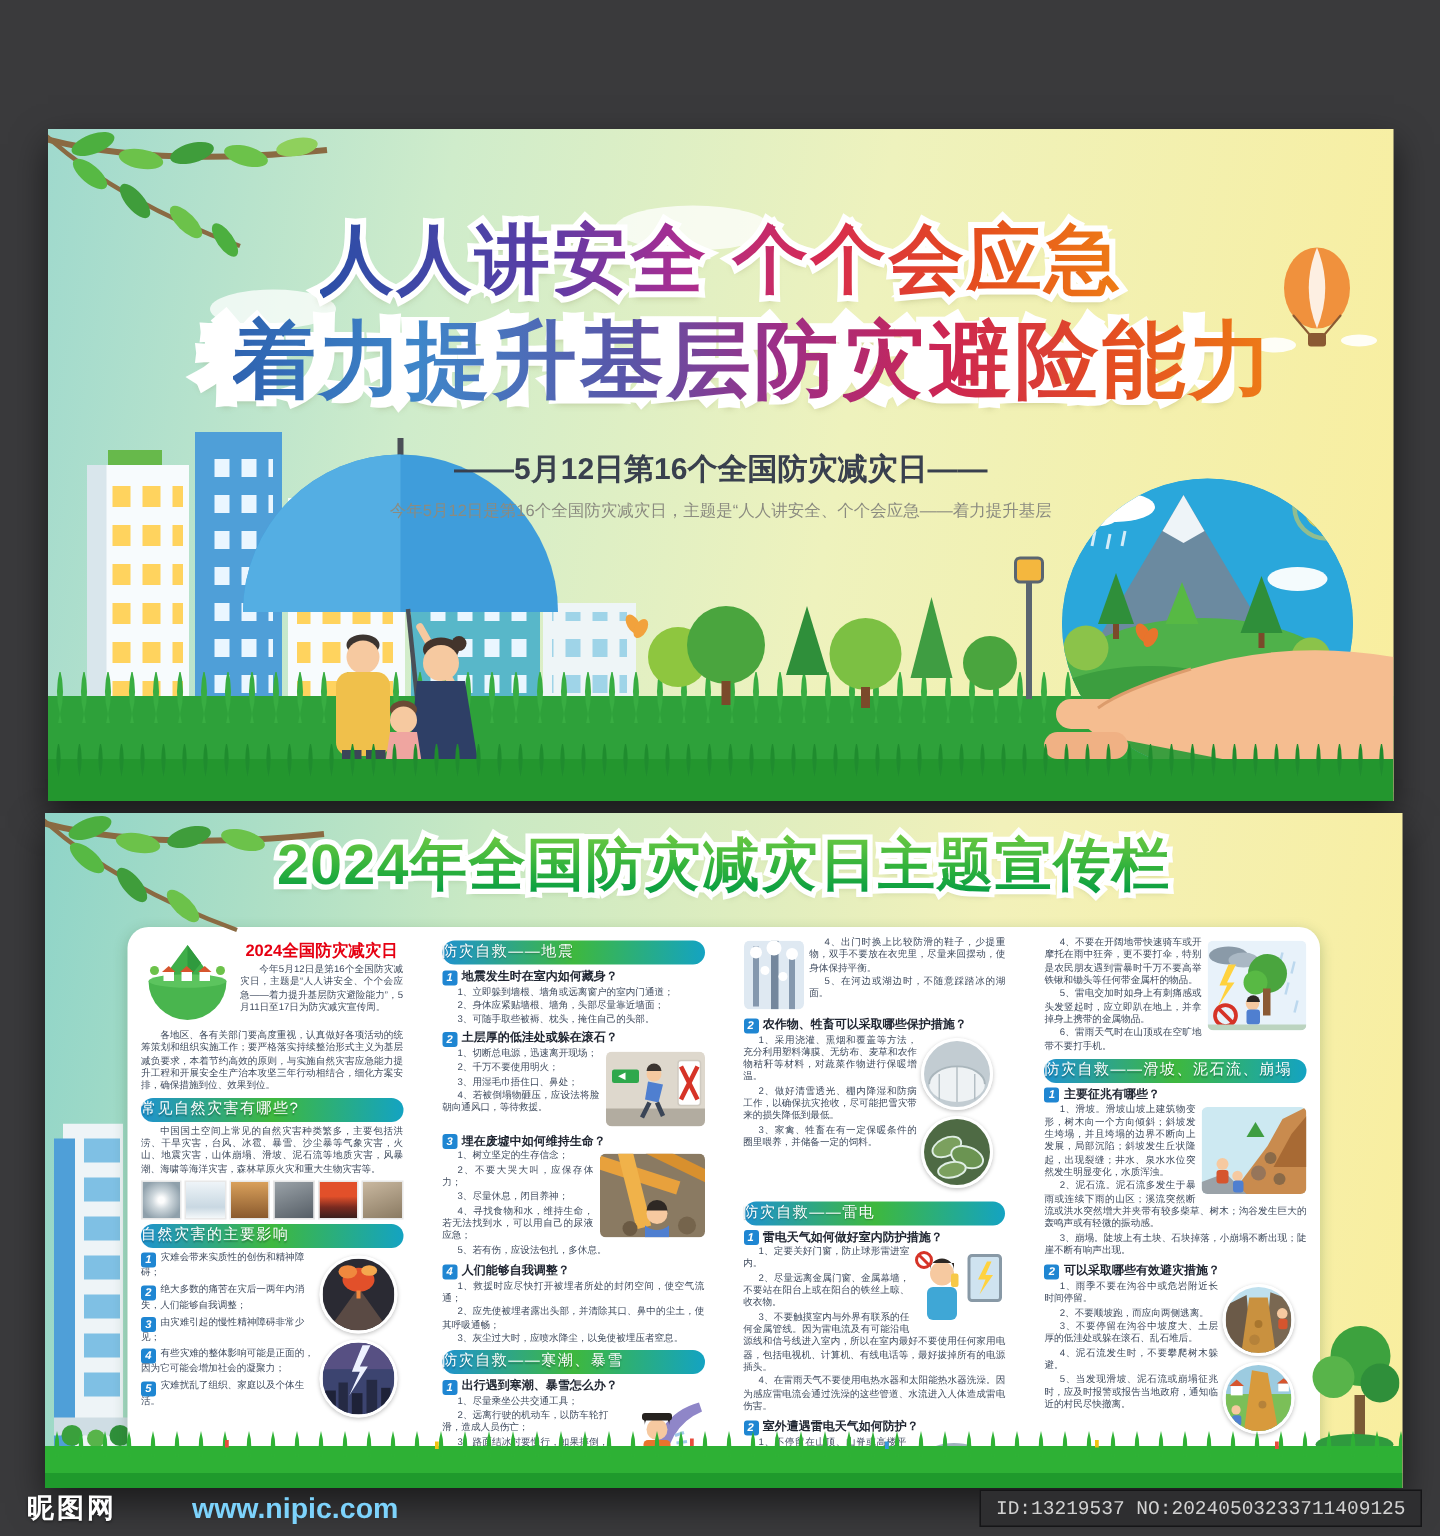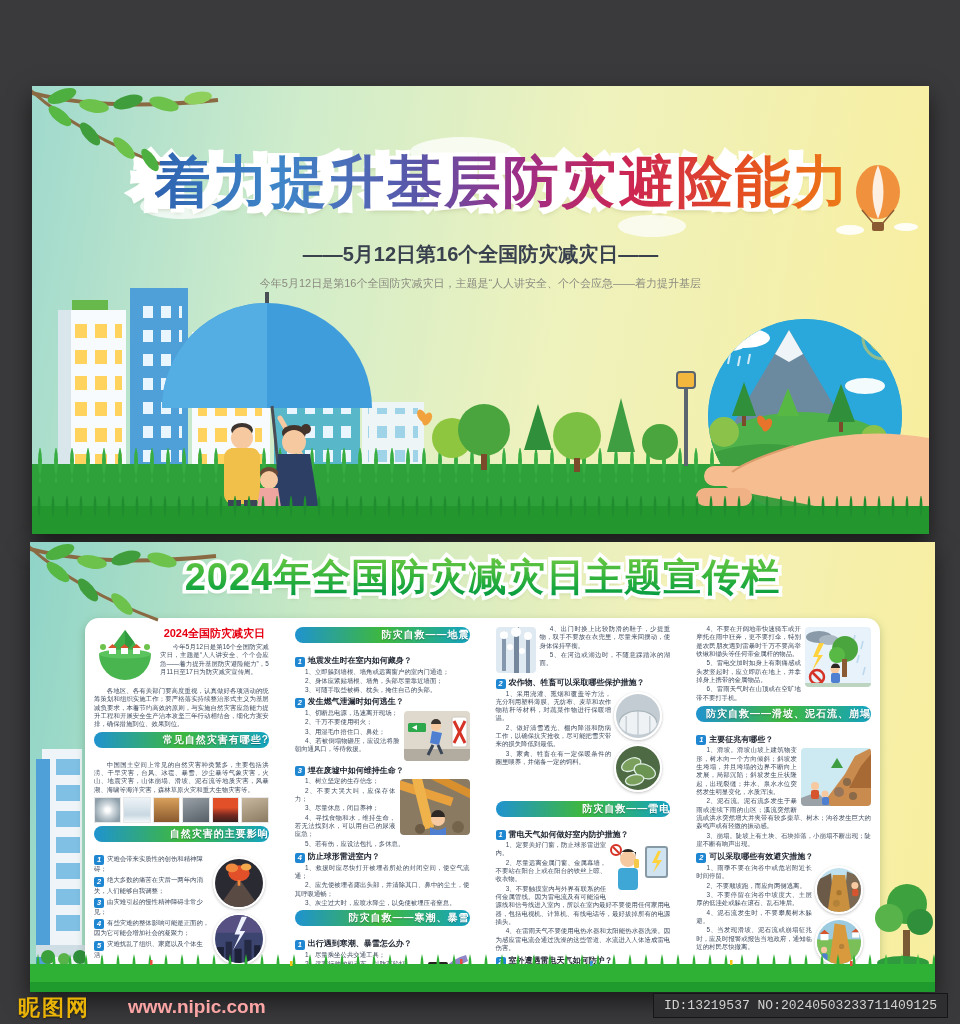--- a/index.html
+++ b/index.html
@@ -46,22 +46,22 @@
                text-shadow:0 3px 4px rgba(90,120,60,.35); }
   .b-grad { position:relative; background:linear-gradient(180deg,#6cc943 0%,#2eb13c 55%,#009a44 100%);
             -webkit-background-clip:text; background-clip:text; color:transparent; }
 
   
   .panel { position:absolute; z-index:2; left:55px; top:76px; width:795px; height:440px; background:#fff;
            border-radius:14px; box-shadow:0 3px 9px rgba(40,90,40,.28); padding:6px 8px; display:flex; gap:24px; }
   .colm { flex:1 1 0; min-width:0; overflow:hidden; padding:0 1px; }
 
   .banner { height:16px; border-radius:8px; background:linear-gradient(90deg,#1f93cf 0%,#3eb83e 50%,#14a3c2 100%);
-            color:#fff; font-size:10px; font-weight:bold; text-align:right; line-height:16px; letter-spacing:1px;
-            margin:3px 0 13px; text-shadow:0 1px 1px rgba(0,0,0,.3); }
+            color:#fff; font-size:10px; font-weight:normal; text-align:left; line-height:16px; letter-spacing:1px;
+            margin:3px 0 3px; text-shadow:0 1px 1px rgba(0,0,0,.3); }
   .qa::after, .cont::after, .intro-head::after, .eff-wrap::after { content:""; display:block; clear:both; }
   .q-head { margin:3px 0 1px; display:flex; align-items:flex-start; gap:3px; }
   .q-num { flex:0 0 auto; width:10px; height:10px; background:#1f86d2; color:#fff; font-size:7.5px; font-weight:bold;
            font-style:italic; text-align:center; line-height:10px; border-radius:2px; margin-top:0.5px; }
   .q-text { font-size:8px; font-weight:bold; color:#1e2430; line-height:1.3; }
   .ans { font-size:6.4px; color:#3f4b5e; line-height:1.3; margin:1px 0; text-align:justify; text-indent:1.6em; }
   .indent2 { text-indent:2em; }
   .intro-title { font-size:11px; font-weight:bold; color:#e60012; text-align:center; margin:2px 0 2px; }
   .bowl { float:left; width:62px; height:58px; margin:1px 4px 1px 0; }
   .bowl svg { width:100%; height:100%; display:block; }
@@ -87,23 +87,23 @@
   .thumb.left { float:left; margin:2px 4px 2px 0; }
   .thumb svg { display:block; }
 
   
   .grass { position:absolute; z-index:4; left:0; right:0; bottom:0; height:38px; }
   .side-building { position:absolute; z-index:1; left:6px; bottom:28px; width:52px; height:215px; }
   .side-tree { position:absolute; z-index:3; right:2px; bottom:22px; width:60px; height:92px; }
 
   
   .footer { position:absolute; left:0; right:0; bottom:0; height:34px; z-index:6; }
-  .site-logo { position:absolute; left:18px; top:3px; color:#eab308; font-size:22px; font-weight:bold; letter-spacing:2px;
+  .site-logo { position:absolute; left:18px; top:3px; color:#ffffff; font-size:18px; font-weight:bold; letter-spacing:2px;
                text-shadow:0 1px 2px rgba(0,0,0,.6); }
-  .site-url { position:absolute; left:128px; top:6px; color:#fca5a5; font-size:19px; font-weight:bold; }
+  .site-url { position:absolute; left:128px; top:6px; color:#7dd3fc; font-size:19px; font-weight:bold; }
   .id-box { position:absolute; right:12px; top:3px; background:#2e2e30; border:1px solid #151517; color:#d2d2d2;
             font-size:13px; padding:4px 10px; font-family:"Liberation Mono", monospace; }
 </style>
 </head>
 <body>
 
 <div class="stage">
 
 
   <div class="board top-board">
@@ -264,20 +264,24 @@
       <ellipse cx="96" cy="16" rx="15" ry="6.5" fill="#3f9d3b" transform="rotate(-15 96 16)"></ellipse>
       <ellipse cx="132" cy="18" rx="15" ry="6.5" fill="#6cc24a" transform="rotate(15 132 18)"></ellipse>
       <ellipse cx="166" cy="12" rx="14" ry="6" fill="#8fd05c" transform="rotate(-10 166 12)"></ellipse>
       <ellipse cx="28" cy="30" rx="14" ry="6" fill="#57b944" transform="rotate(40 28 30)"></ellipse>
       <ellipse cx="58" cy="48" rx="14" ry="6" fill="#3f9d3b" transform="rotate(50 58 48)"></ellipse>
       <ellipse cx="92" cy="62" rx="14" ry="6" fill="#6cc24a" transform="rotate(45 92 62)"></ellipse>
       <ellipse cx="118" cy="74" rx="13" ry="5.5" fill="#4caf3f" transform="rotate(55 118 74)"></ellipse>
     </svg>
 
     <div class="titles">
+      <span class="t-line t1">
+        <span class="t-outline">人人讲安全 个个会应急</span>
+        <span class="t-grad">人人讲安全 个个会应急</span>
+      </span>
       <span class="t-line t2">
         <span class="t-outline">着力提升基层防灾避险能力</span>
         <span class="t-grad">着力提升基层防灾避险能力</span>
       </span>
       <div class="subtitle">——5月12日第16个全国防灾减灾日——</div>
       <div class="poster-intro">
         <div>今年5月12日是第16个全国防灾减灾日，主题是“人人讲安全、个个会应急——着力提升基层</div>
       </div>
     </div>
   </div>
@@ -413,21 +417,21 @@
           <div class="a-wrap">
               <p class="ans">1、立即躲到墙根、墙角或远离窗户的室内门通道；</p>
               <p class="ans">2、身体应紧贴墙根、墙角，头部尽量靠近墙面；</p>
               <p class="ans">3、可随手取些被褥、枕头，掩住自己的头部。</p>
             </div>
         </div>
 
         <div class="qa">
           <div class="q-head">
               <span class="q-num">2</span>
-              <span class="q-text">发生燃气泄漏时如何逃生？</span>
+              <span class="q-text">土层厚的低洼处或躲在滚石？</span>
             </div>
           <div class="a-wrap">
             <div class="thumb">
               <svg width="66" height="50" viewBox="0 0 66 50" aria-hidden="true">
                 <rect width="66" height="50" fill="#ded8cd"></rect>
                   <rect y="38" width="66" height="12" fill="#b2aca0"></rect>
                 <rect x="4" y="12" width="18" height="9" rx="1.5" fill="#2ea84c"></rect>
                   <polygon points="8,16.5 13,14 13,19" fill="#fff"></polygon>
                 <rect x="48" y="6" width="15" height="30" rx="2" fill="#fff" stroke="#cfcac0"></rect>
                 <line x1="50" y1="10" x2="61" y2="32" stroke="#d63327" stroke-width="3"></line>
@@ -469,21 +473,21 @@
               <p class="ans">2、不要大哭大叫，应保存体力；</p>
               <p class="ans">3、尽量休息，闭目养神；</p>
               <p class="ans">4、寻找食物和水，维持生命，若无法找到水，可以用自己的尿液应急；</p>
               <p class="ans">5、若有伤，应设法包扎，多休息。</p>
             </div>
         </div>
 
         <div class="qa">
           <div class="q-head">
               <span class="q-num">4</span>
-              <span class="q-text">防止球形雷进室内？</span>
+              <span class="q-text">人们能够自我调整？</span>
             </div>
           <div class="a-wrap">
               <p class="ans">1、救援时应尽快打开被埋者所处的封闭空间，使空气流通；</p>
               <p class="ans">2、应先使被埋者露出头部，并清除其口、鼻中的尘土，使其呼吸通畅；</p>
               <p class="ans">3、灰尘过大时，应喷水降尘，以免使被埋压者窒息。</p>
             </div>
         </div>
 
         <div class="banner"><span>防灾自救——寒潮、暴雪</span></div>
 

